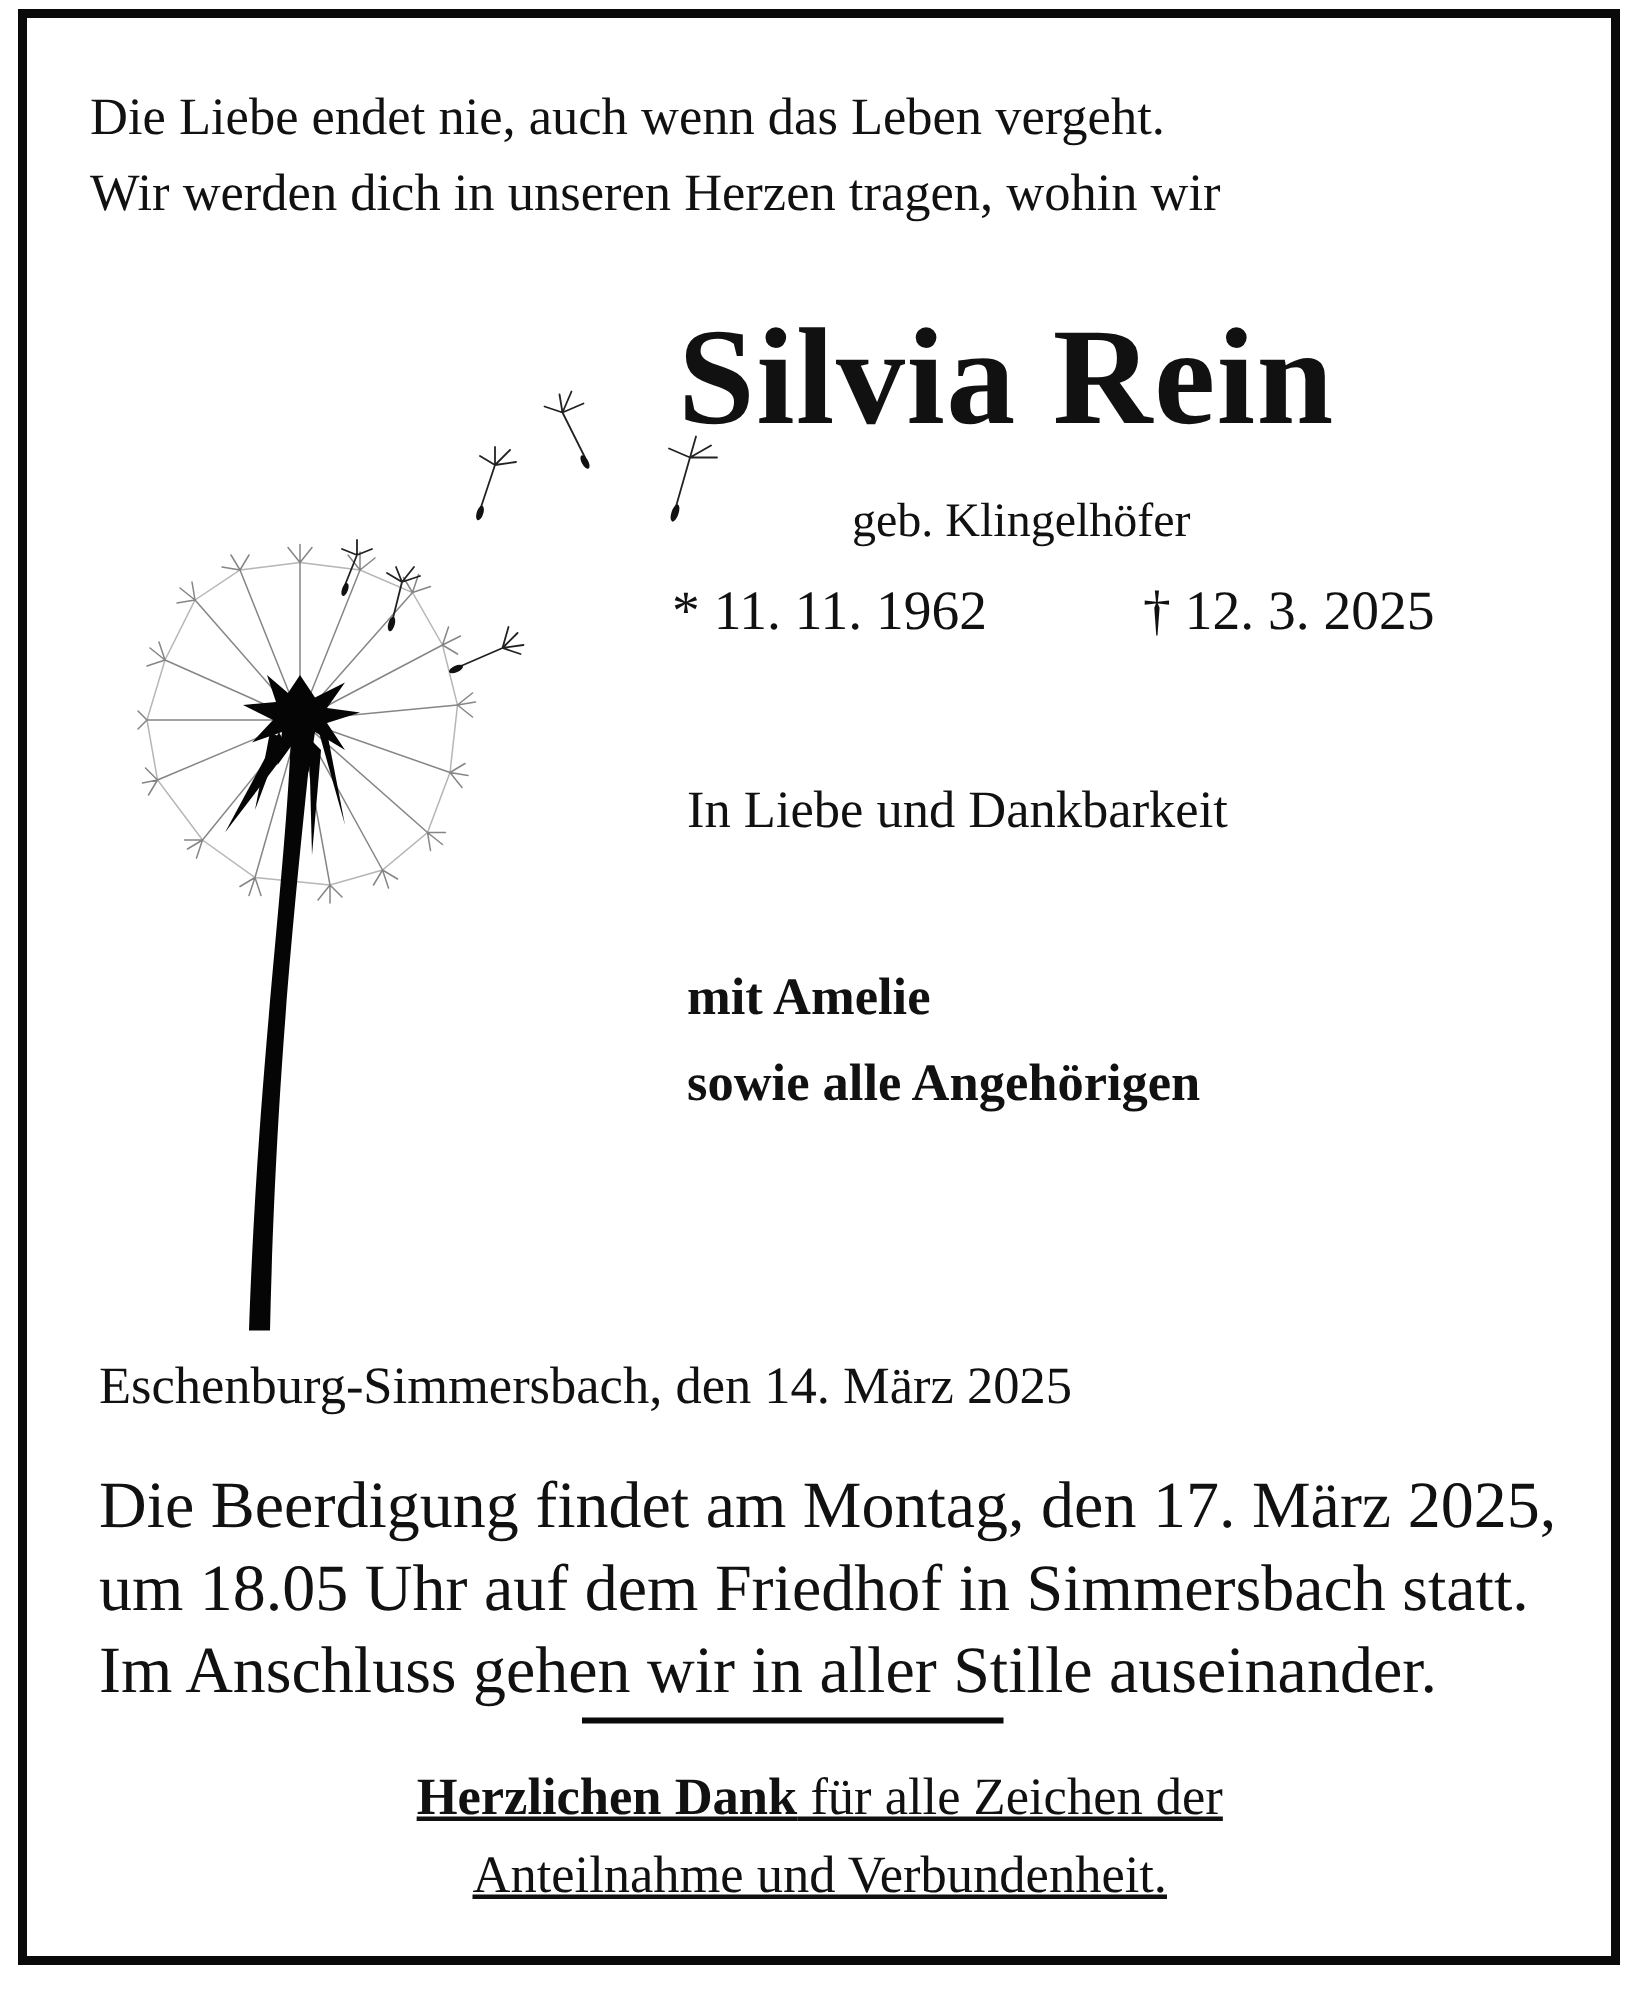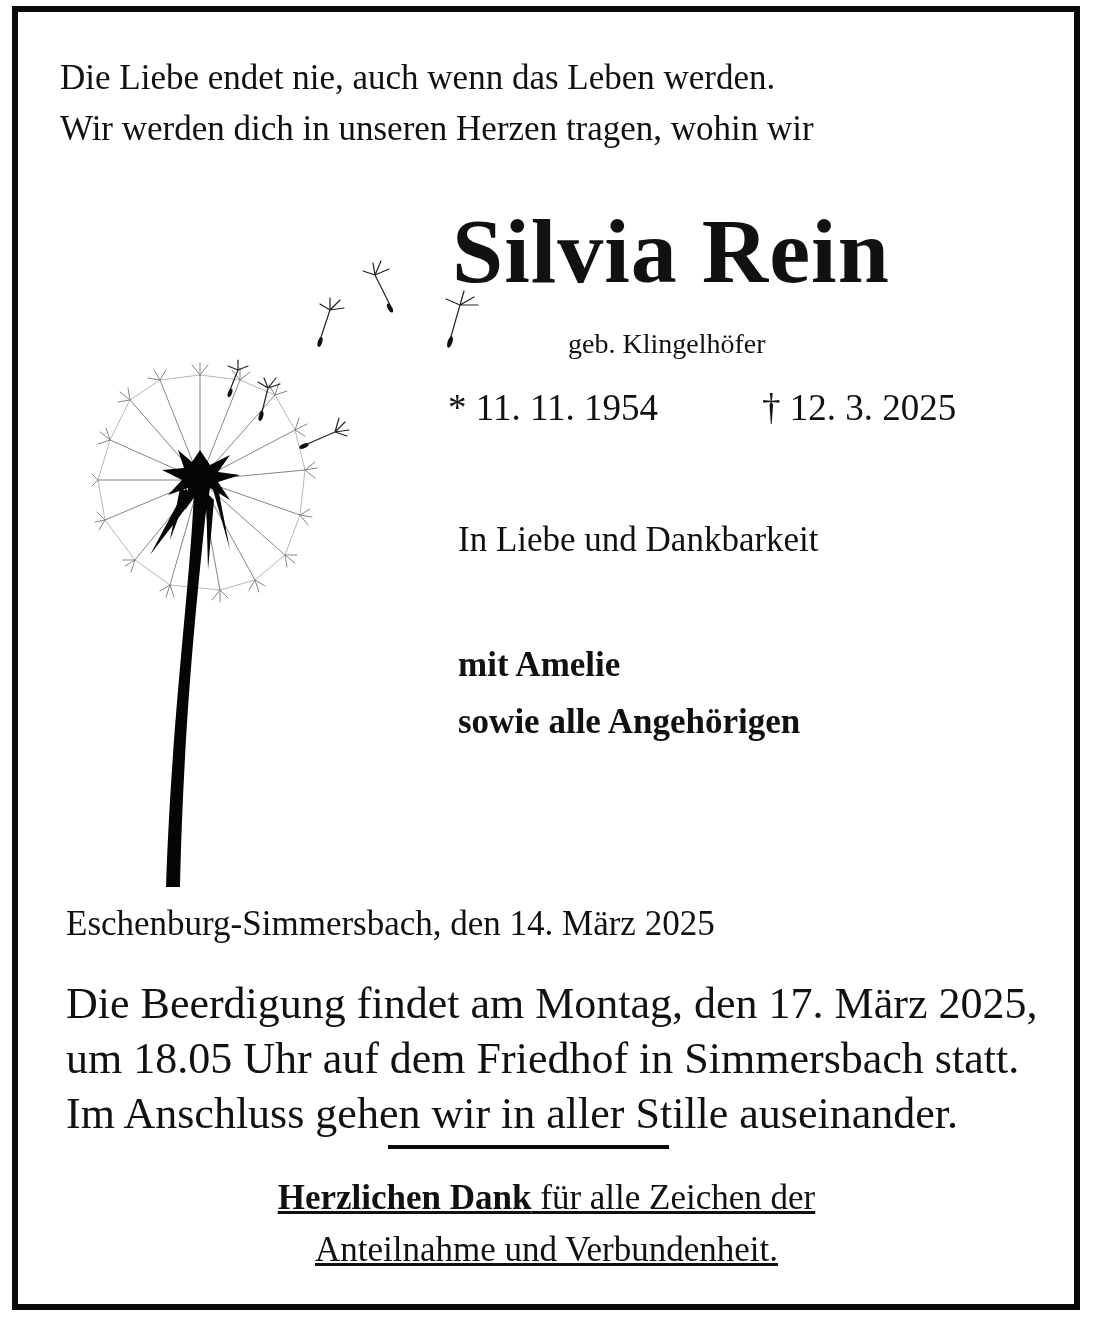--- a/index.html
+++ b/index.html
@@ -3,21 +3,21 @@
   <meta charset="utf-8">
   <style>
     html, body { margin: 0; padding: 0; background: #ffffff; }
     body { width: 1093px; height: 1329px; position: relative; overflow: hidden;
            font-family: "Liberation Serif", "DejaVu Serif", serif; color: #111; }
     .frame { position: absolute; left: 12px; top: 6px; width: 1056px; height: 1292px;
              border: 6px solid #0a0a0a; box-sizing: content-box; }
     .abs { position: absolute; white-space: nowrap; }
     .motto { left: 60px; top: 52px; font-size: 35px; line-height: 51px; white-space: normal; width: 960px; }
     .name { left: 452px; top: 196px; font-size: 92px; font-weight: bold; letter-spacing: 1px; line-height: 110px; }
-    .maiden { left: 568px; top: 328px; font-size: 28px; }
+    .maiden { left: 568px; top: 328px; font-size: 32px; }
     .born { left: 448px; top: 386px; font-size: 37px; }
     .died { left: 762px; top: 386px; font-size: 37px; }
     .intro { left: 458px; top: 512px; font-size: 35px; line-height: 56px; }
     .family { left: 458px; top: 636px; font-size: 35px; font-weight: bold; line-height: 57px; }
     .place { left: 66px; top: 904px; font-size: 35px; text-align: center; }
     .funeral { left: 66px; top: 976px; font-size: 44px; line-height: 55px; }
     .rule { position: absolute; left: 388px; top: 1145px; width: 281px; height: 4px; background: #0a0a0a; }
     .thanks { left: 0; width: 1093px; top: 1172px; text-align: center; font-size: 35px; line-height: 52px; text-decoration: underline; }
     .thanks b { font-weight: bold; }
     .art { position: absolute; left: 90px; top: 170px; width: 420px; height: 720px; }
@@ -60,27 +60,27 @@
     <path d="M108 322 L100 395 L114 330 Z"></path>
     <path d="M116 322 L118 400 L124 330 Z"></path>
     <path d="M122 316 L140 380 L128 318 Z"></path>
     <path d="M90 318 L80 370 L98 322 Z"></path>
   </g>
 
   <path d="M104 320 C100 420 82 540 76 717 L90 717 C94 540 108 420 118 320 Z" fill="#050505"></path>
 </svg>
 
 <div class="abs motto">
-  <div>Die Liebe endet nie, auch wenn das Leben werden.</div>
+  <div>Die Liebe endet nie, auch wenn das Leben vergeht.</div>
   <div>Wir werden dich in unseren Herzen tragen, wohin wir</div>
 </div>
 
 <div class="abs name">Silvia Rein</div>
 <div class="abs maiden">geb. Klingelhöfer</div>
-<div class="abs born">* 11. 11. 1954</div>
+<div class="abs born">* 11. 11. 1962</div>
 <div class="abs died">† 12. 3. 2025</div>
 
 <div class="abs intro">
   <div>In Liebe und Dankbarkeit</div>
 </div>
 
 <div class="abs family">
   <div>mit Amelie</div>
   <div>sowie alle Angehörigen</div>
 </div>

